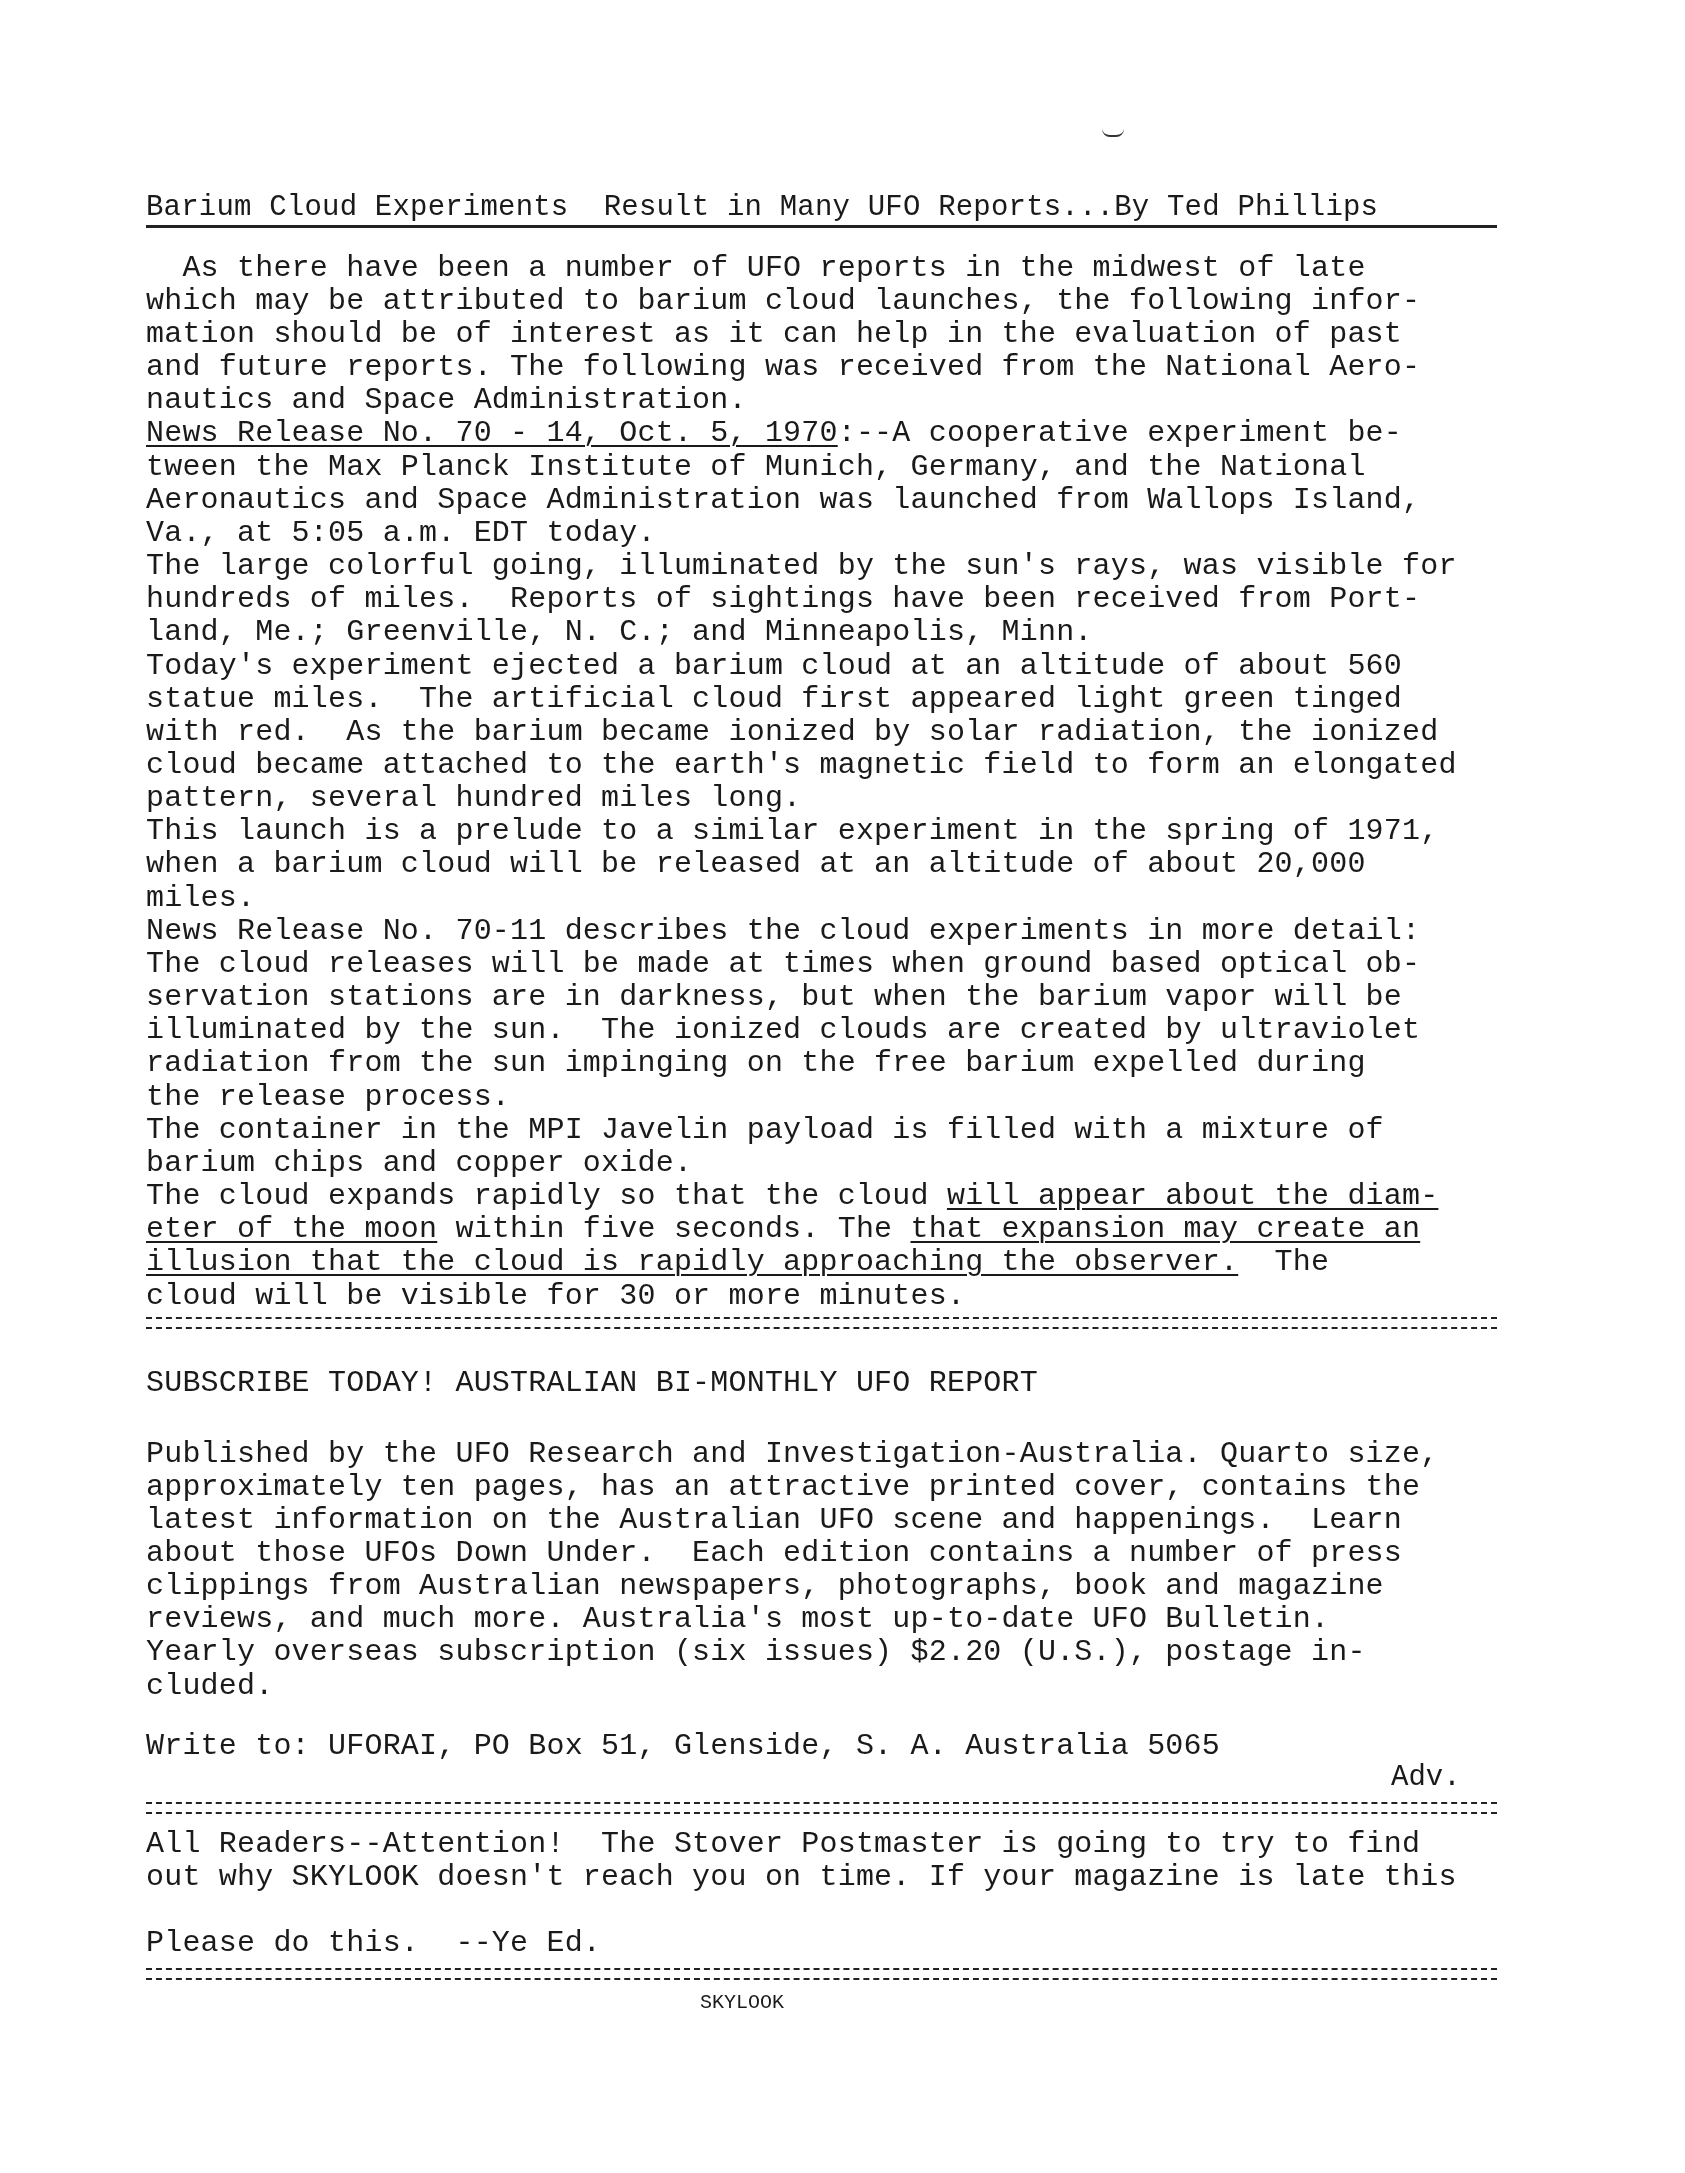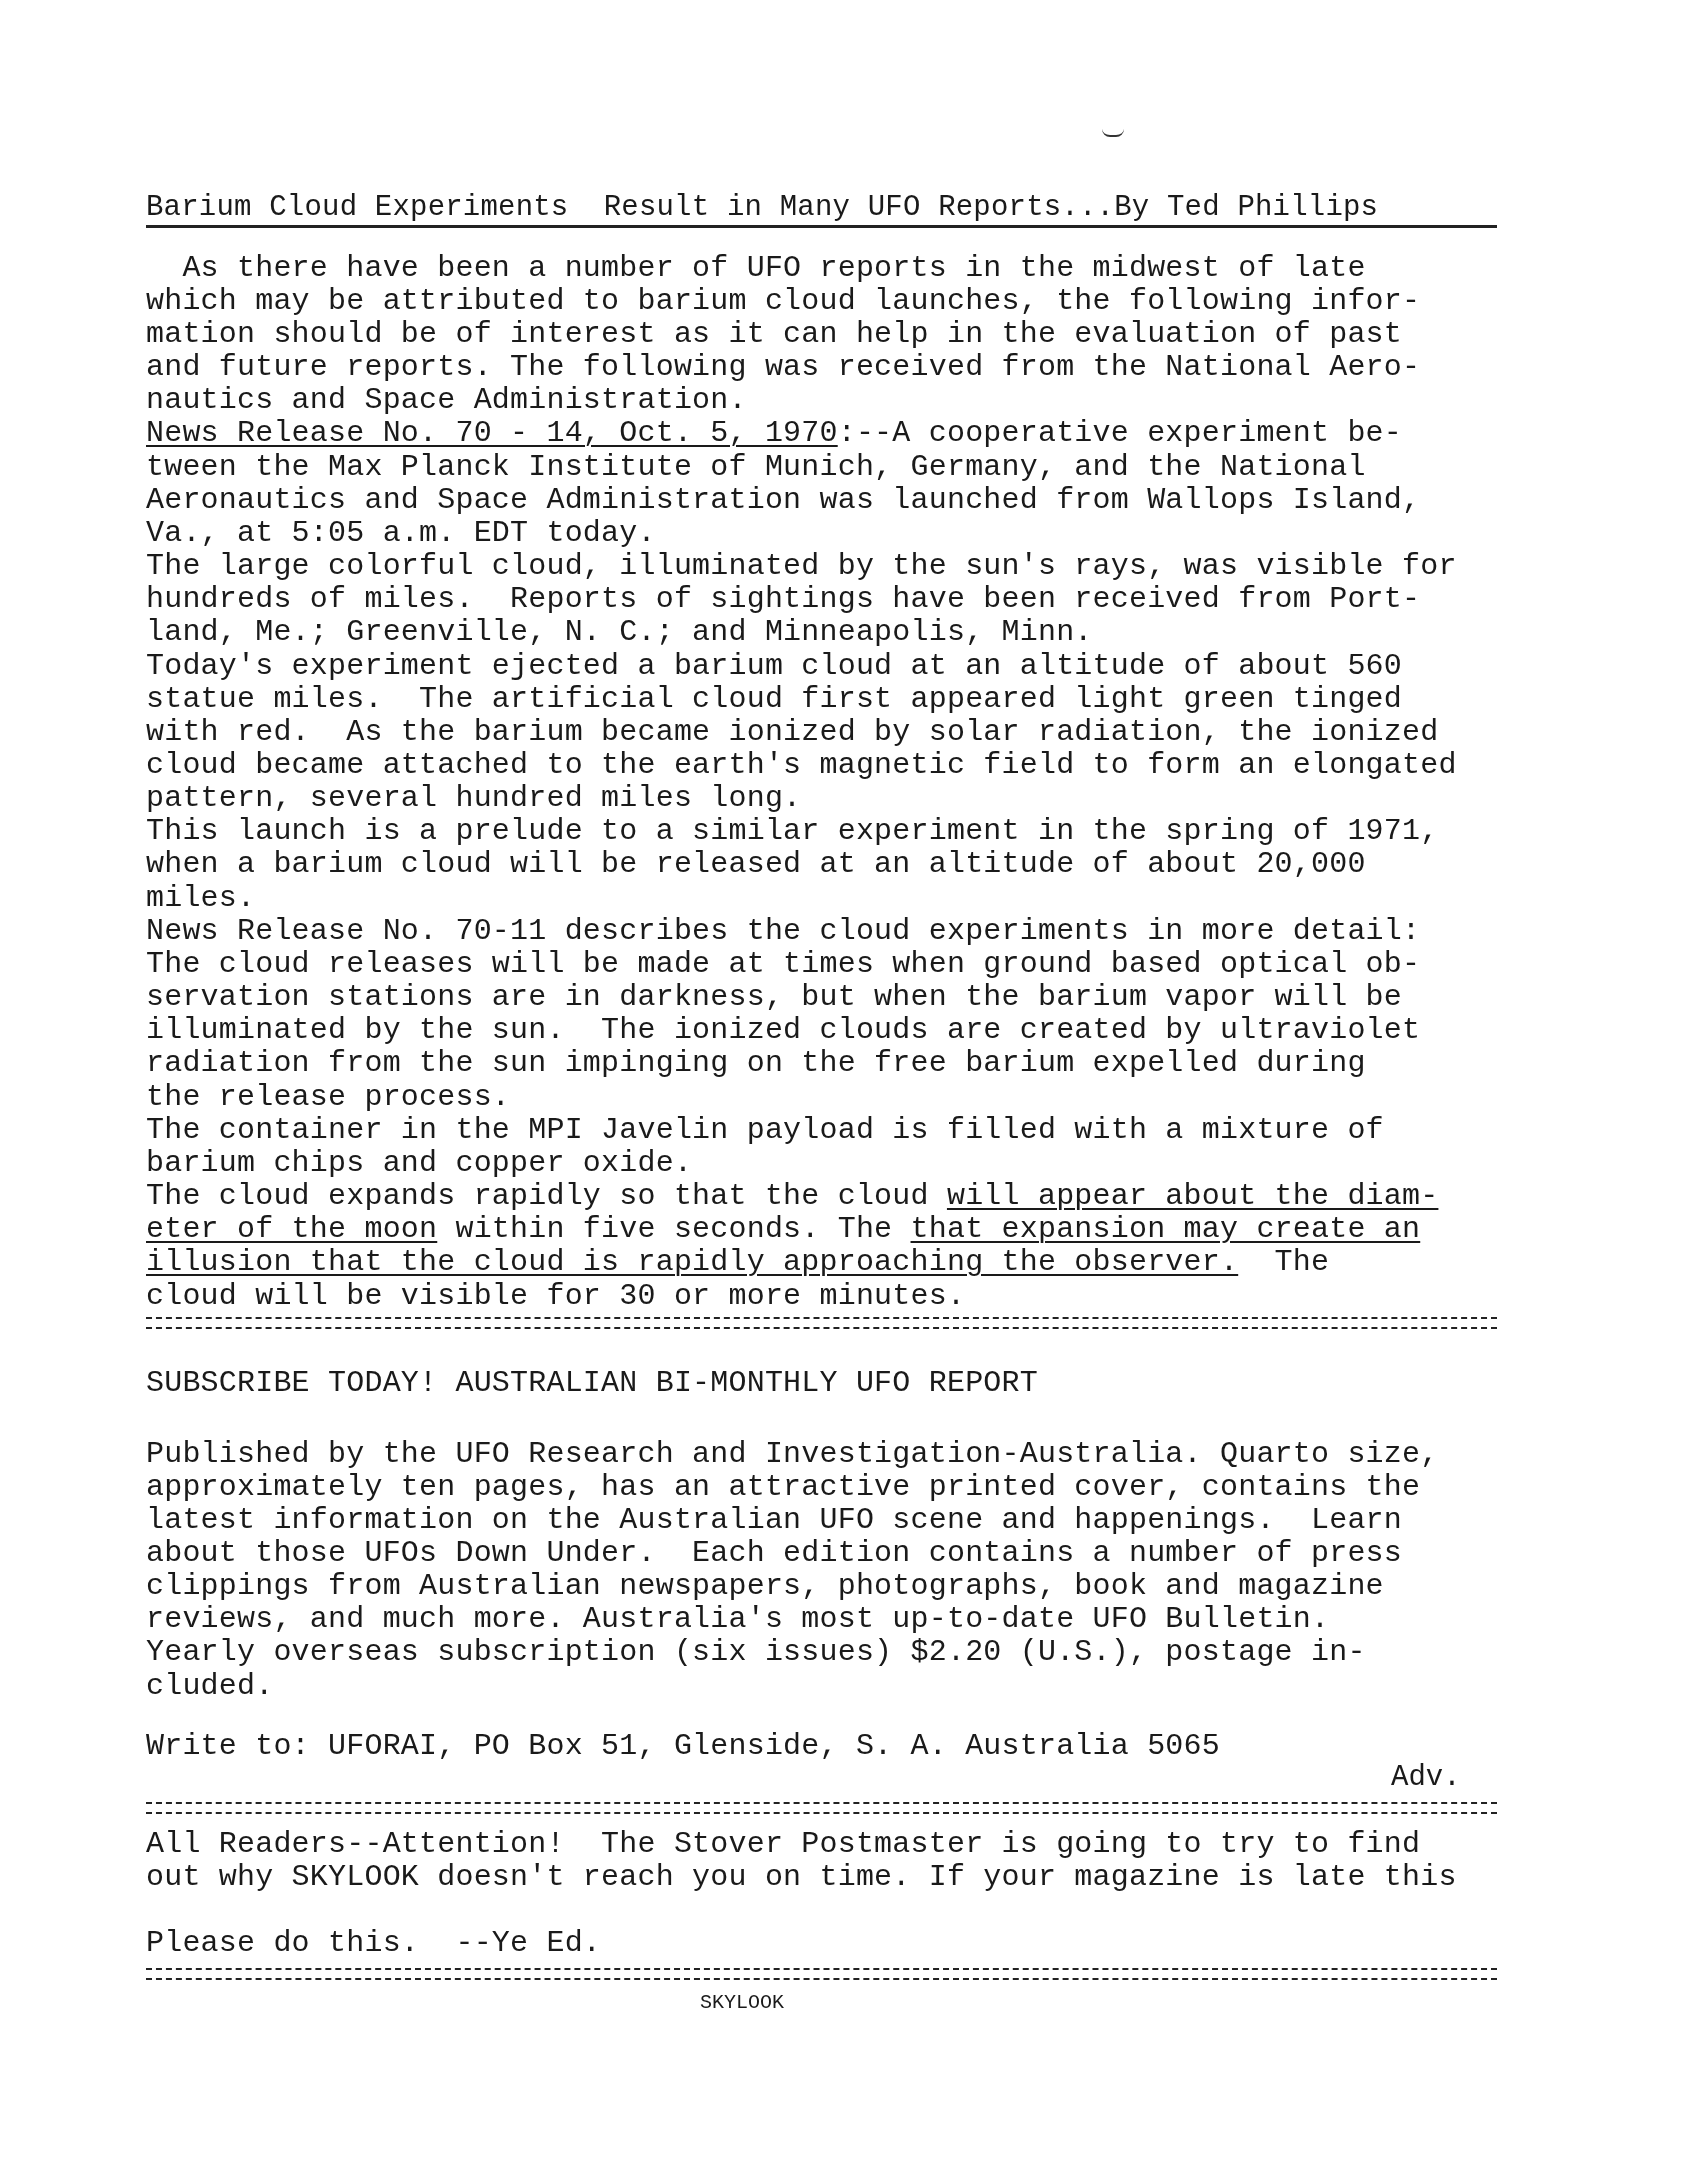--- a/index.html
+++ b/index.html
@@ -38,21 +38,21 @@
   <div class="line" style="top:252px;">  As there have been a number of UFO reports in the midwest of late</div>
   <div class="line" style="top:285px;">which may be attributed to barium cloud launches, the following infor-</div>
   <div class="line" style="top:318px;">mation should be of interest as it can help in the evaluation of past</div>
   <div class="line" style="top:351px;text-align:right;">and future reports. The following was received from the National Aero-</div>
   <div class="line" style="top:384px;">nautics and Space Administration.</div>
 
   <div class="line" style="top:417px;"><span class="u">News Release No. 70 - 14, Oct. 5, 1970</span><span>:--A cooperative experiment be-</span></div>
   <div class="line" style="top:451px;">tween the Max Planck Institute of Munich, Germany, and the National</div>
   <div class="line" style="top:484px;">Aeronautics and Space Administration was launched from Wallops Island,</div>
   <div class="line" style="top:517px;">Va., at 5:05 a.m. EDT today.</div>
-  <div class="line" style="top:550px;">The large colorful cloud, illuminated by the sun's rays, was visible for</div>
+  <div class="line" style="top:550px;">The large colorful going, illuminated by the sun's rays, was visible for</div>
   <div class="line" style="top:583px;">hundreds of miles.  Reports of sightings have been received from Port-</div>
   <div class="line" style="top:616px;">land, Me.; Greenville, N. C.; and Minneapolis, Minn.</div>
   <div class="line" style="top:650px;">Today's experiment ejected a barium cloud at an altitude of about 560</div>
   <div class="line" style="top:683px;">statue miles.  The artificial cloud first appeared light green tinged</div>
   <div class="line" style="top:716px;">with red.  As the barium became ionized by solar radiation, the ionized</div>
   <div class="line" style="top:749px;">cloud became attached to the earth's magnetic field to form an elongated</div>
   <div class="line" style="top:782px;">pattern, several hundred miles long.</div>
   <div class="line" style="top:815px;">This launch is a prelude to a similar experiment in the spring of 1971,</div>
   <div class="line" style="top:848px;">when a barium cloud will be released at an altitude of about 20,000</div>
   <div class="line" style="top:882px;">miles.</div>

